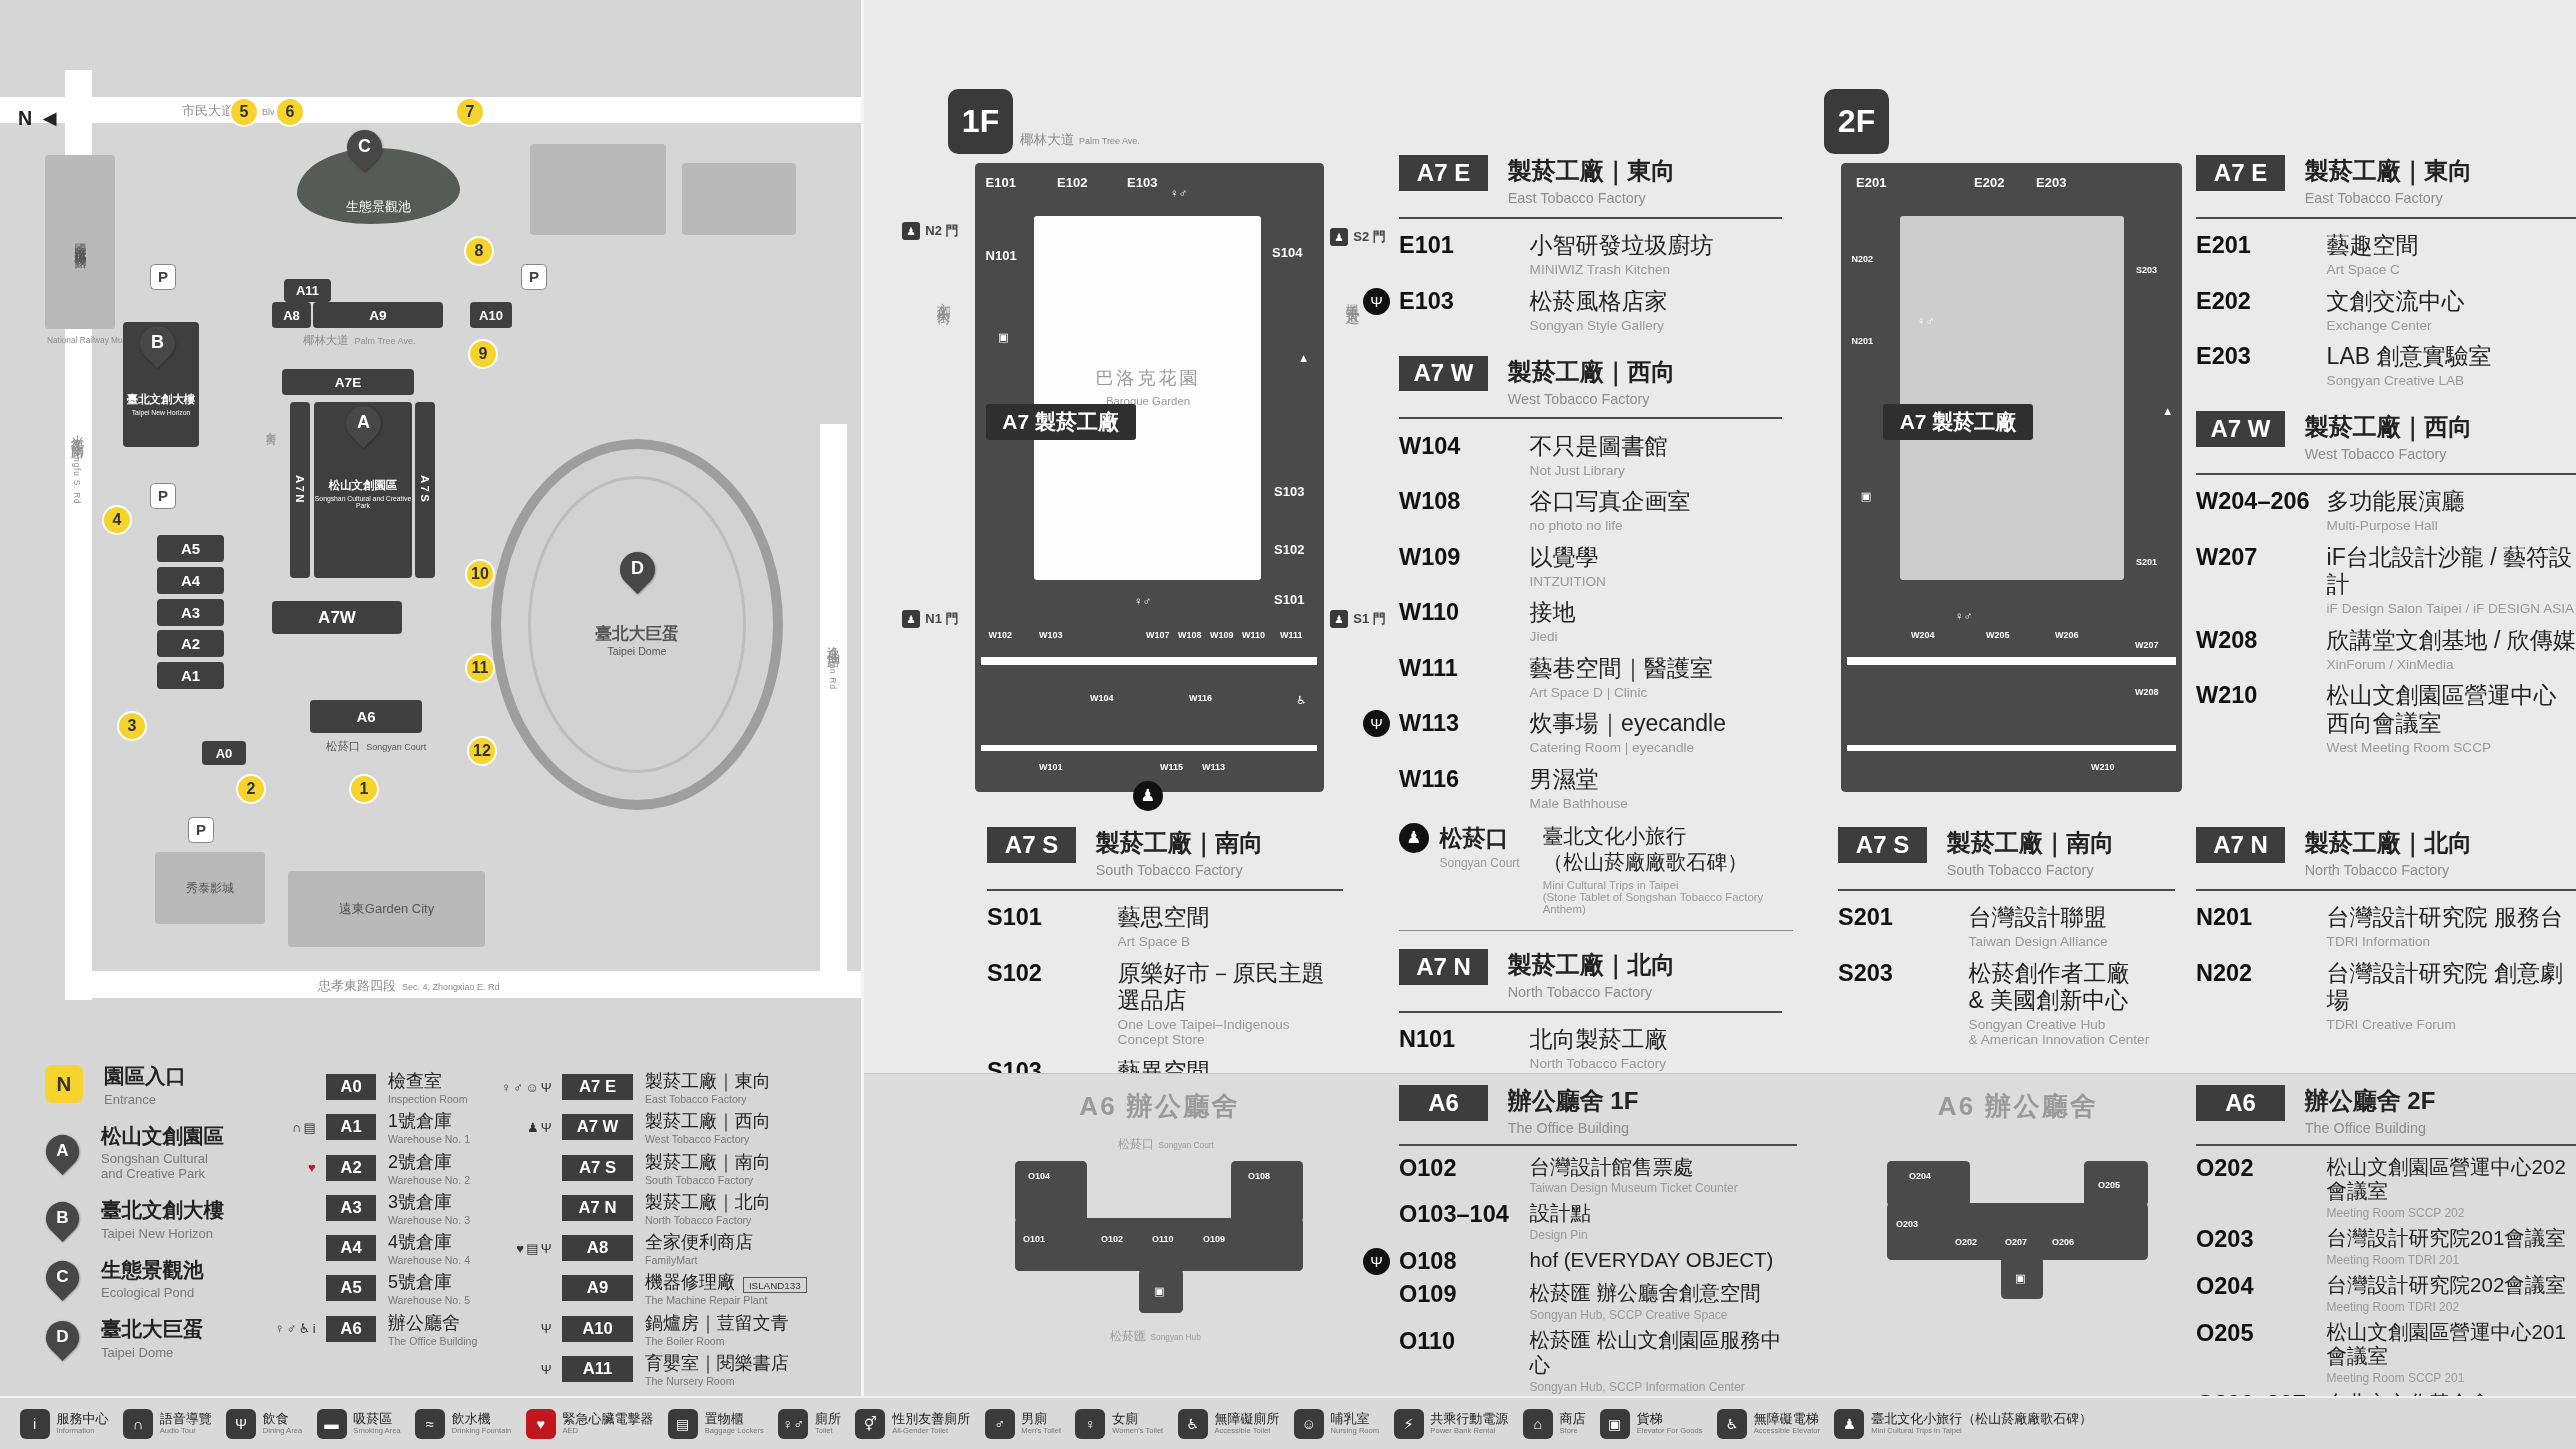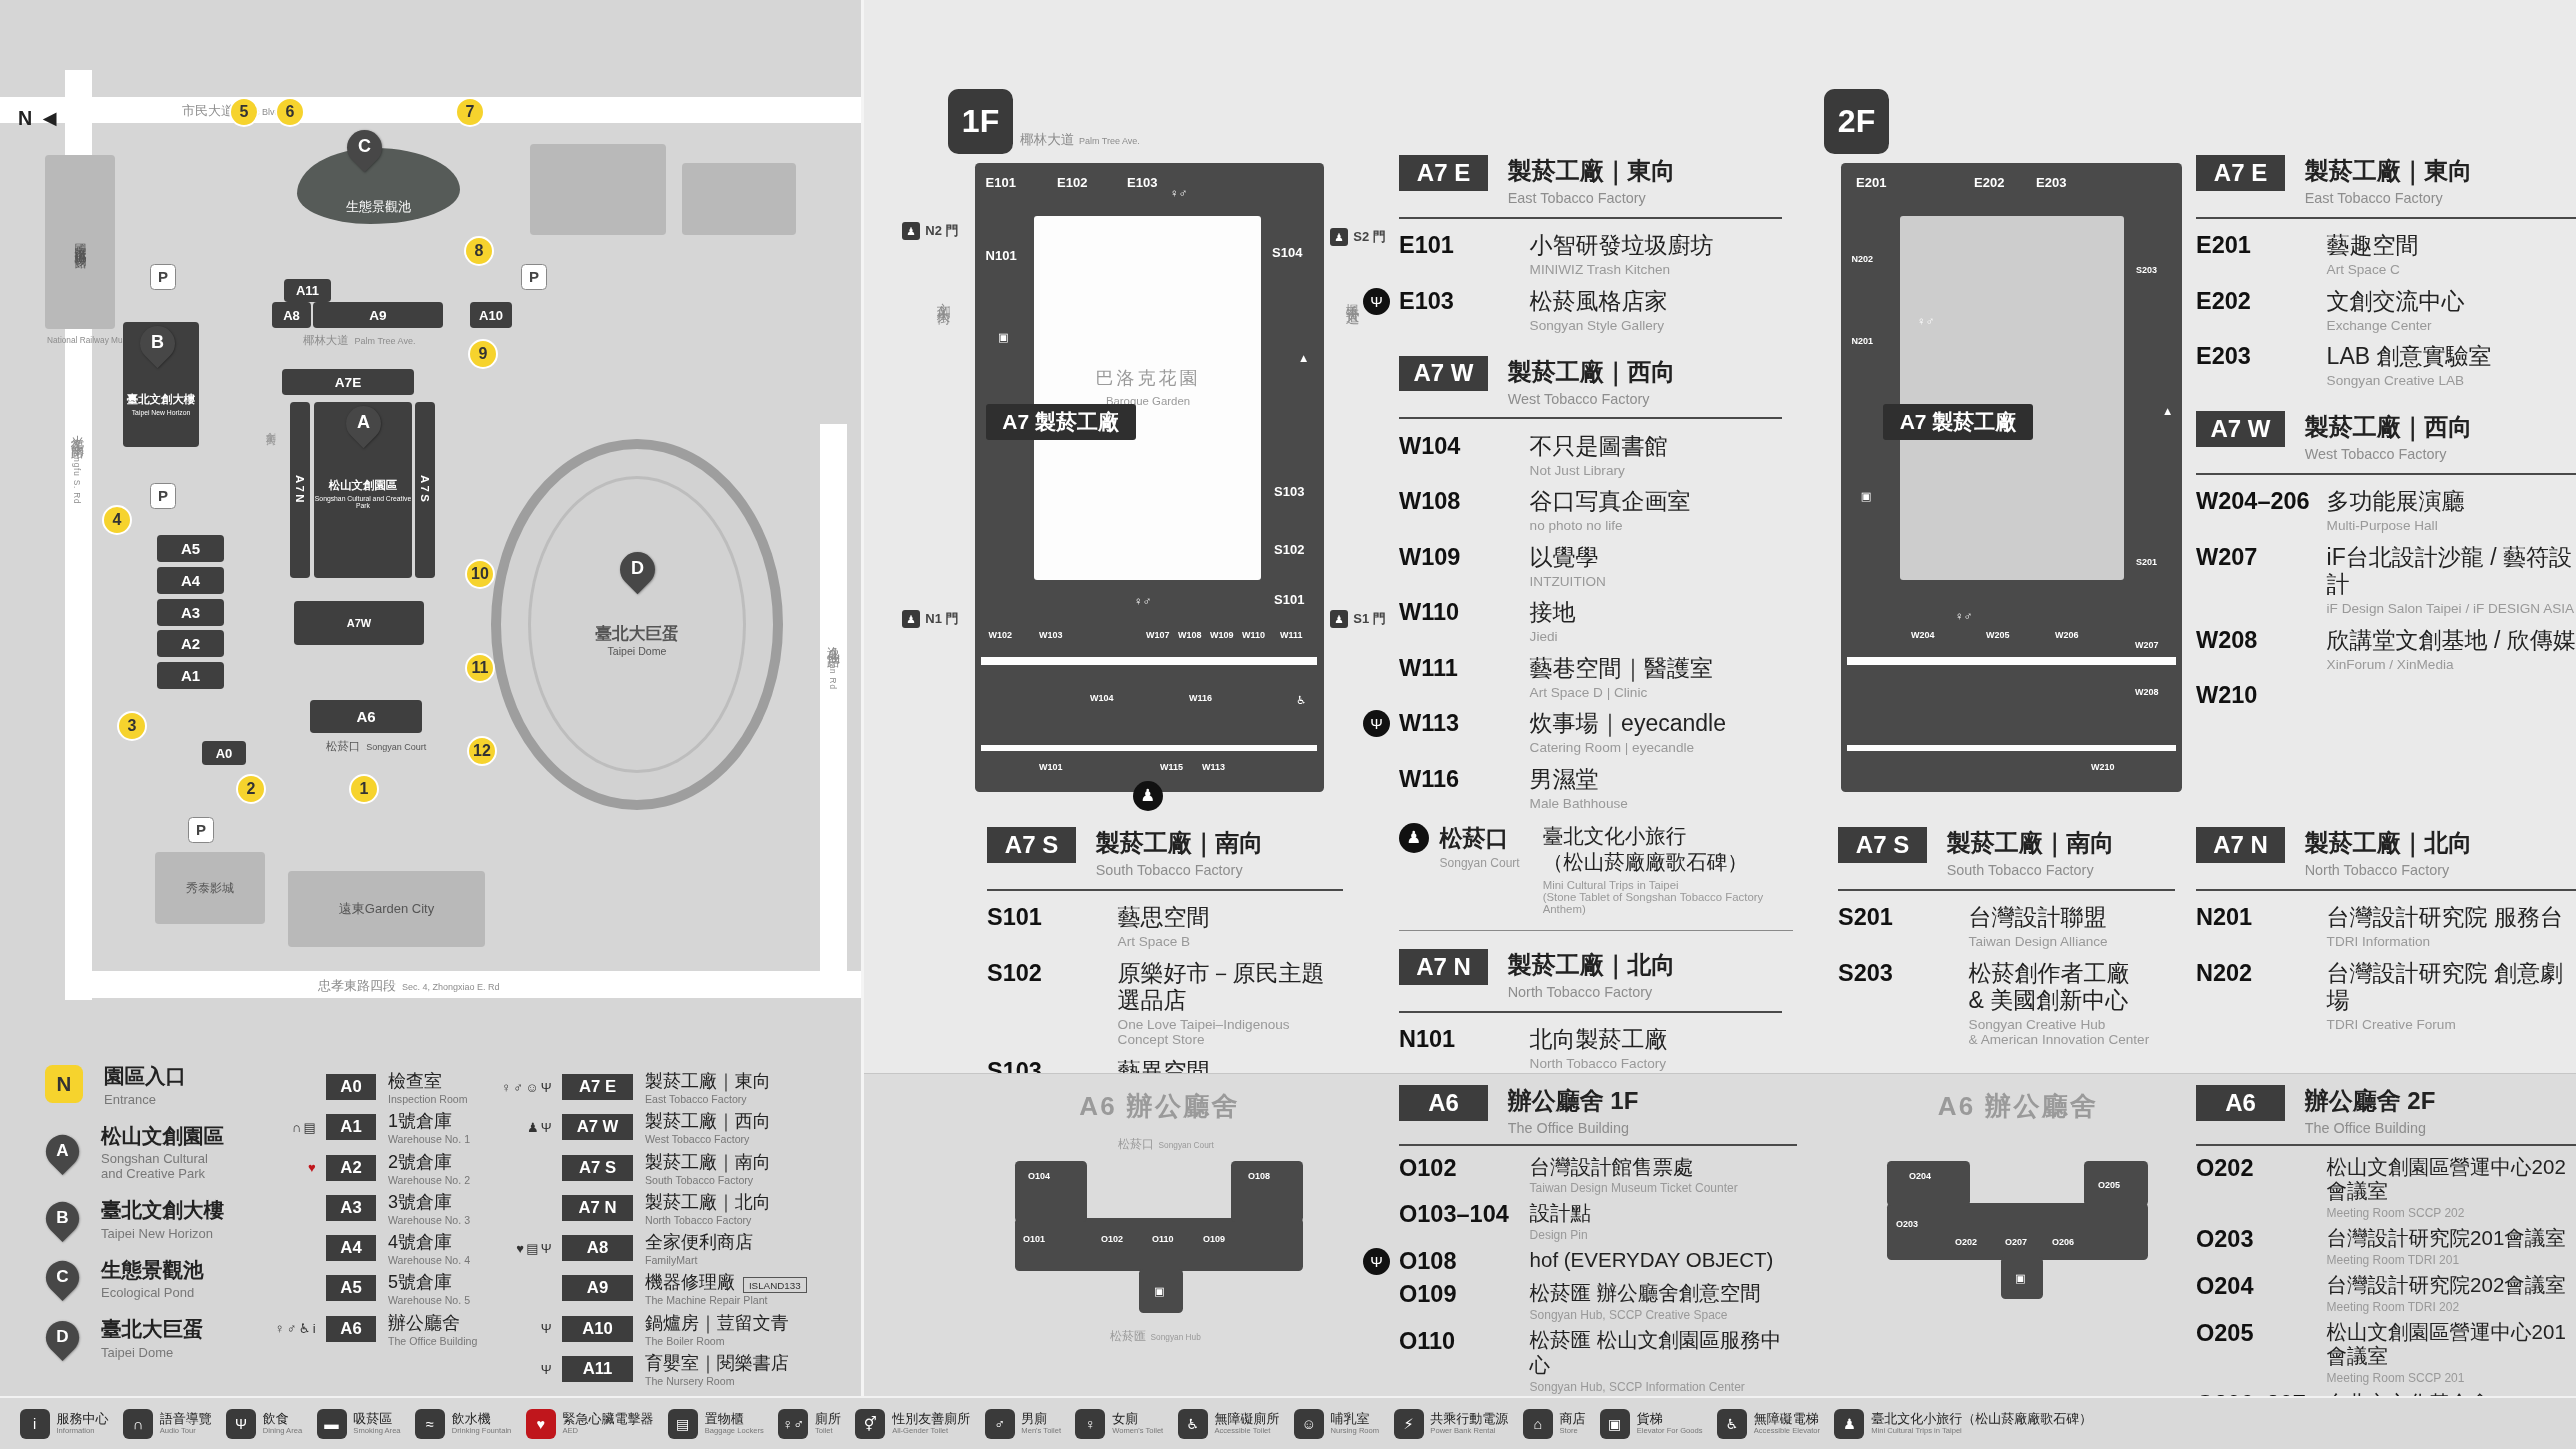--- a/index.html
+++ b/index.html
@@ -184,21 +184,21 @@
           <span class="zh">松山文創園區</span>
           <span class="en">Songshan Cultural and Creative Park</span>
         </div>
   </div>
   <div class="bld v" style="left:415px;top:402px;width:19.7px;height:176px">
         <span>A7S</span>
       </div>
   <div class="pin" style="left:346px;top:406px">
         <span>A</span>
       </div>
-  <div class="bld" style="left:294px;top:601px;width:130px;height:44px;font-size:11px">
+  <div class="bld" style="left:272px;top:601px;width:130px;height:33px;font-size:17px">
         <span>A7W</span>
       </div>
 
   <div class="bld" style="left:157px;top:535px;width:67px;height:27px">
         <span>A5</span>
       </div>
   <div class="bld" style="left:157px;top:567px;width:67px;height:27px">
         <span>A4</span>
       </div>
   <div class="bld" style="left:157px;top:599px;width:67px;height:27px">
@@ -773,20 +773,25 @@
             </div>
             <div class="room">
               <span class="rcode">W208</span>
               <div>
                 <div class="rzh">欣講堂文創基地 / 欣傳媒</div>
                 <div class="ren">XinForum / XinMedia</div>
               </div>
             </div>
             <div class="room">
               <span class="rcode">W210</span>
+              <div>
+                <div class="rzh">松山文創園區營運中心
+西向會議室</div>
+                <div class="ren">West Meeting Room SCCP</div>
+              </div>
             </div>
           </div>
     </section>
   </div>
 
   <div class="listcol" style="left:974px;top:827px;width:337px">
     <section class="sec">
       <div class="sec-head">
             <div class="tag">A7 S</div>
         <div>

